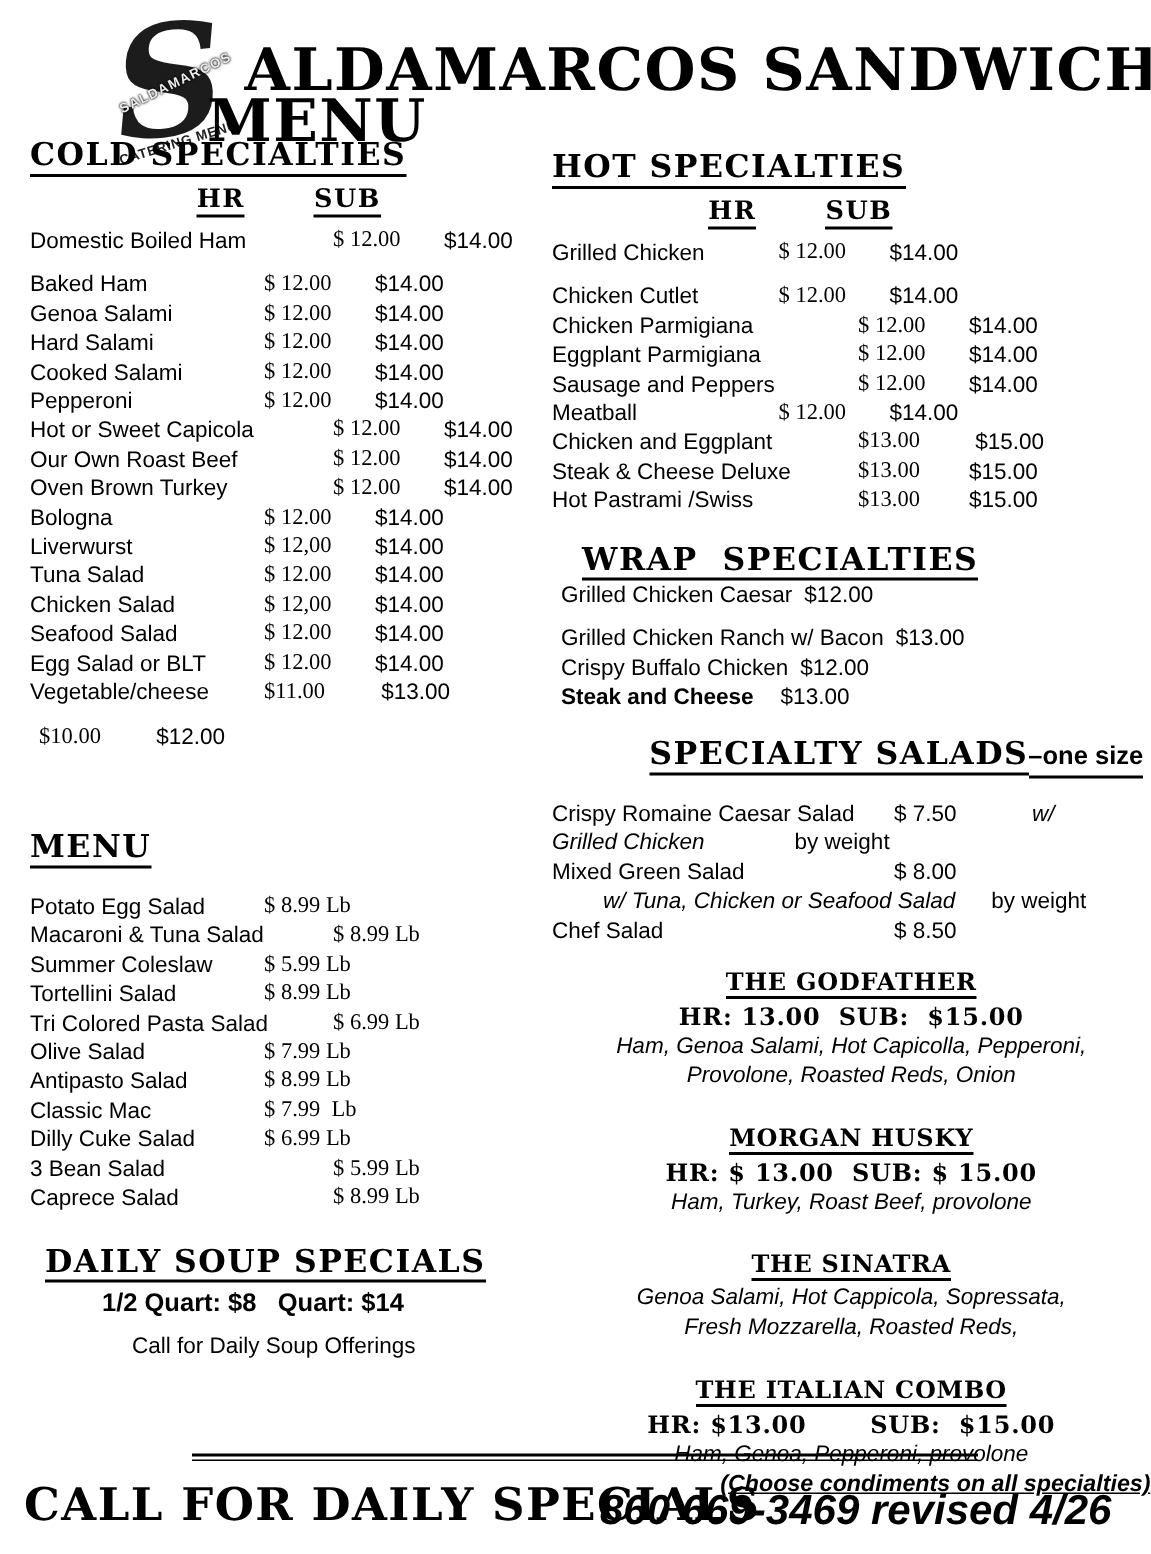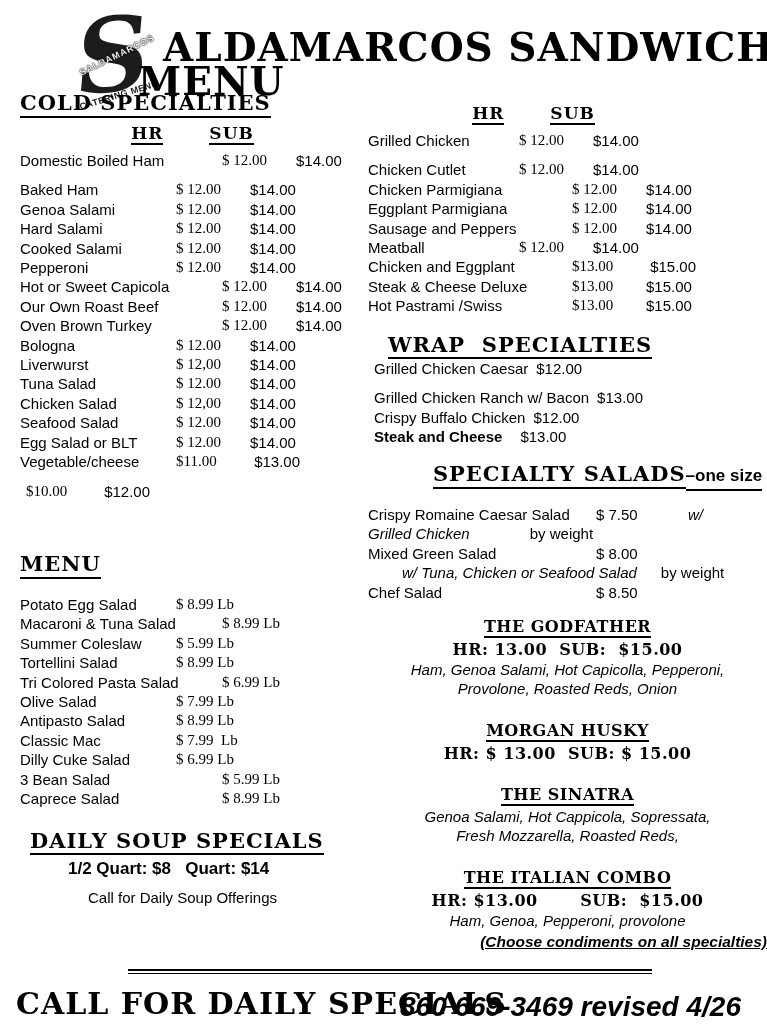--- a/index.html
+++ b/index.html
@@ -306,20 +306,23 @@
       <span class="u deco">DAILY SOUP SPECIALS</span>
     </div>
     <div class="soup-prices">1/2 Quart: $8   Quart: $14</div>
     <div class="soup-note">Call for Daily Soup Offerings</div>
   </div>
 
 </div>
 
 <div class="col-right">
 
+  <div class="section-h">
+    <span class="u deco">HOT SPECIALTIES</span>
+  </div>
   <div class="colheads">
     <span>HR</span>
     <span>SUB</span>
   </div>
 
   <div class="rows">
 
       <div class="mrow gap-below">
         <span class="name">Grilled Chicken</span>
         <span class="p1">$ 12.00</span>
@@ -442,20 +445,21 @@
       <div class="special">
         <div><span class="special-name deco">THE GODFATHER</span></div>
         <div class="special-prices">HR: 13.00  SUB:  $15.00</div>
         <div class="special-ing">Ham, Genoa Salami, Hot Capicolla, Pepperoni,
 Provolone, Roasted Reds, Onion</div>
       </div>
 
       <div class="special">
         <div><span class="special-name deco">MORGAN HUSKY</span></div>
         <div class="special-prices">HR: $ 13.00  SUB: $ 15.00</div>
+        <div class="special-ing">Ham, Turkey, Roast Beef, provolone</div>
       </div>
 
       <div class="special">
         <div><span class="special-name deco">THE SINATRA</span></div>
         <div class="special-ing">Genoa Salami, Hot Cappicola, Sopressata,
 Fresh Mozzarella, Roasted Reds,</div>
       </div>
 
       <div class="special">
         <div><span class="special-name deco">THE ITALIAN COMBO</span></div>

